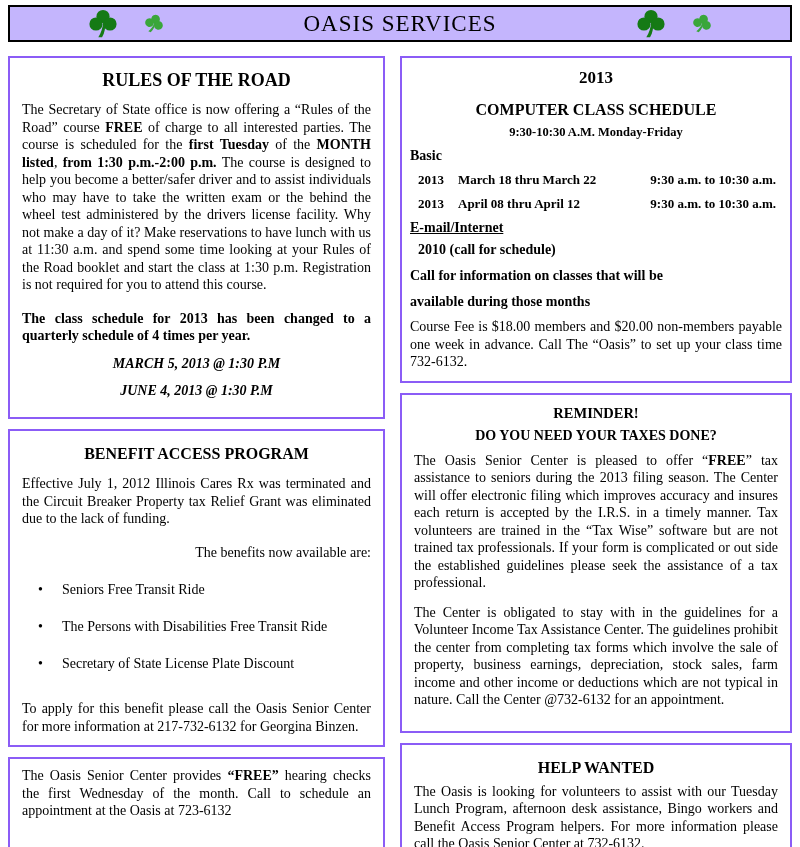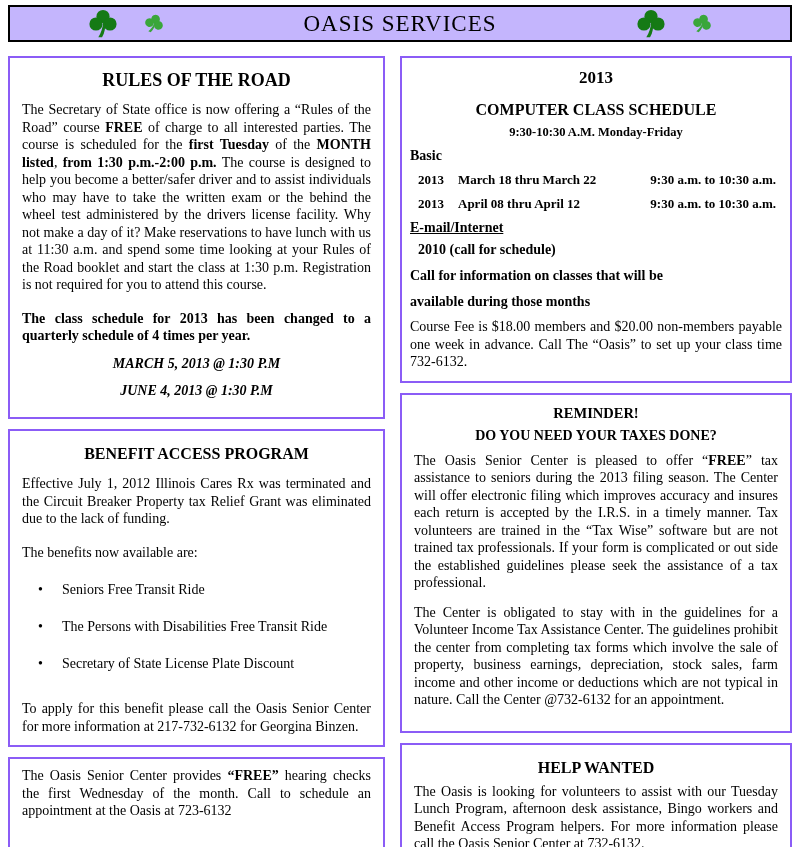--- a/index.html
+++ b/index.html
@@ -27,21 +27,21 @@
   
   .columns { display:flex; gap:15px; align-items:flex-start; }
   .col-left  { width:377px; }
   .col-right { width:392px; }
   .box { border:2px solid #8b5cf6; background:#fff; padding:8px 12px 10px 12px; margin-bottom:10px; }
 
   h2 { text-align:center; font-weight:bold; }
   .t-lg { font-size:18px; margin:4px 0 10px 0; }
   .t-md { font-size:16px; margin:6px 0 12px 0; }
 
-  p { font-size:14px; line-height:1.25; }
+  p { font-size:14px; line-height:1.25;text-align:right; }
   .just { text-align:justify; }
   .b, .bold { font-weight:bold; }
   .center { text-align:center;font-style:italic; }
   .mt8 { margin-top:8px; } .mt12 { margin-top:12px; } .mt16 { margin-top:16px; }
 
   
   .box-rules { min-height:363px; }
   .rules-date { font-weight:bold; margin-top:10px; font-size:14px; }
 
   

